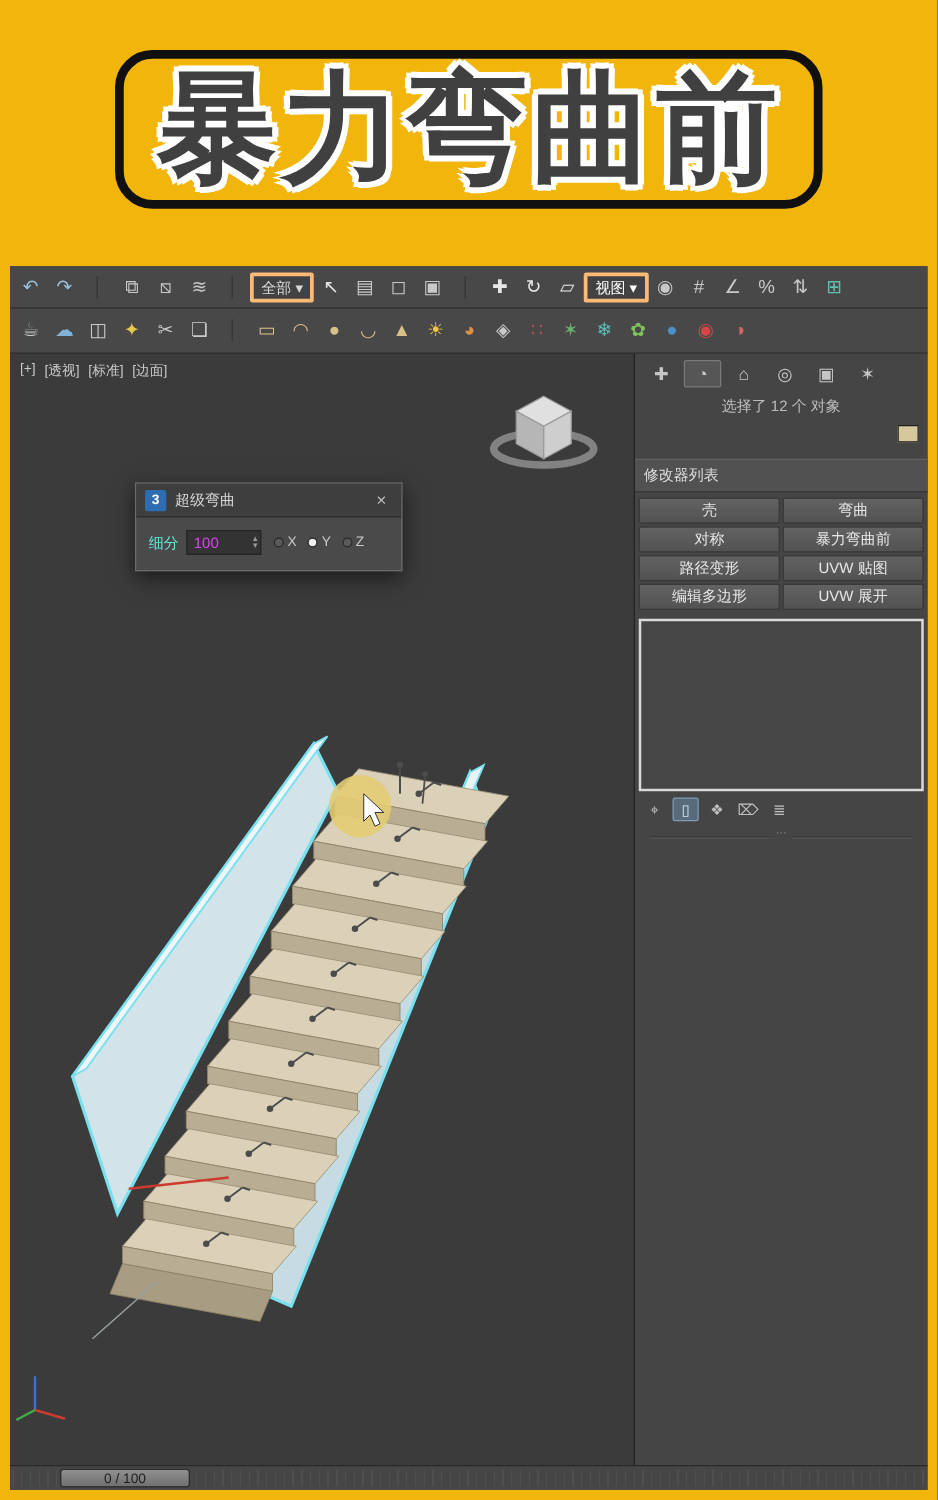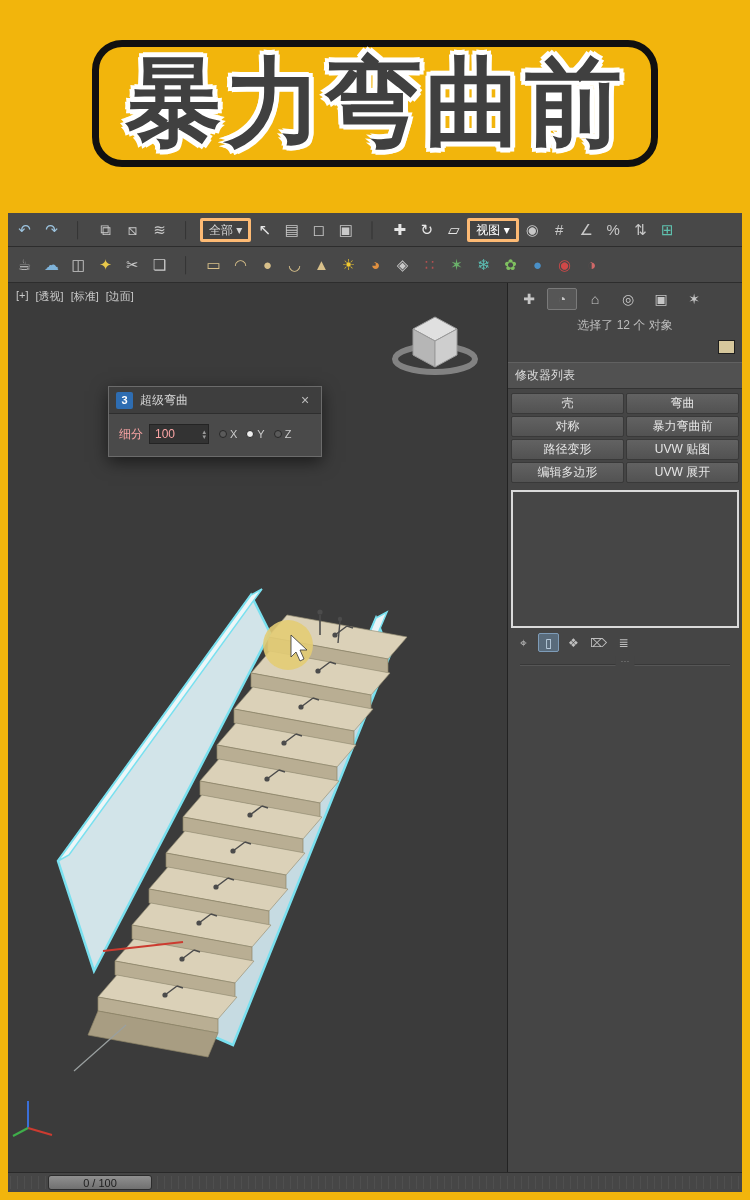--- a/index.html
+++ b/index.html
@@ -51,23 +51,23 @@
     position:absolute; left:100px; top:103px; width:214px; z-index:6;
     background:#4a4a4a; border:1px solid #6b6b6b; box-shadow:0 5px 16px rgba(0,0,0,.55);
   }
   .dlg-header { height:27px; background:#3e3e3e; border-bottom:1px solid #2e2e2e; display:flex; align-items:center; gap:7px; padding:0 7px; }
   .dlg-icon { width:17px; height:17px; background:#2e6db2; color:#fff; font-size:11px; font-weight:bold;
               display:flex; align-items:center; justify-content:center; border-radius:2px; }
   .dlg-title { flex:1; font-size:12px; color:#d6d6d6; }
   .dlg-close { color:#bdbdbd; font-size:14px; width:18px; text-align:center; cursor:default; }
   .dlg-body { padding:10px 10px 12px; }
   .dlg-row { display:flex; align-items:center; gap:6px; }
-  .dlg-label { font-size:12px; color:#fca5a5;text-align:center; }
+  .dlg-label { font-size:12px; color:#5eead4;text-align:center; }
   .spinner { width:60px; height:20px; background:#333; border:1px solid #242424; display:flex; align-items:center; }
-  .spinner-value { flex:1; font-size:12px; color:#fca5a5; padding-left:5px; }
+  .spinner-value { flex:1; font-size:12px; color:#d946ef; padding-left:5px; }
   .spinner-arrows { display:flex; flex-direction:column; justify-content:center; line-height:0; padding-right:2px; }
   .spinner-arrows span { font-size:7px; color:#9a9a9a; line-height:5px; }
   .radio-group { display:flex; gap:9px; margin-left:4px; }
   .radio-item { display:flex; align-items:center; gap:3px; }
   .radio-dot { width:8px; height:8px; border-radius:50%; background:#5a5a5a; border:1px solid #282828; }
   .radio-item.selected .radio-dot { background:#efefef; }
   .radio-label { font-size:11px; color:#cccccc; }
   .dlg-buttons { display:flex; gap:8px; margin-top:13px; }
   .dlg-btn { flex:1; height:25px; background:linear-gradient(#606060,#535353); border:1px solid #383838;
              color:#e2e2e2; font-size:12px; letter-spacing:3px; border-radius:2px;
@@ -75,21 +75,21 @@
 
   
   .cmd-panel { flex:1; background:#454545; display:flex; flex-direction:column; }
   .panel-tabs { display:flex; gap:3px; padding:5px 6px 3px; align-items:center; }
   .panel-tab { width:30px; height:22px; display:flex; align-items:center; justify-content:center;
                font-size:14px; color:#c6c6c6; border:1px solid transparent; border-radius:2px; }
   .panel-tab.selected { background:#565656; border-color:#7a7a7a; }
   .sel-row { display:flex; align-items:center; gap:6px; padding:4px 7px 3px;flex-direction:column; }
   .sel-text { font-size:12px; color:#bdbdbd; }
   .swatch { margin-left:auto; width:17px; height:14px; background:#d6c79c; border:1px solid #1e1e1e; }
-  .mod-list-bar { margin:5px 0 4px; background:#515151; border-top:1px solid #616161; border-bottom:1px solid #333;
+  .mod-list-bar { margin:10px 0 4px; background:#515151; border-top:1px solid #616161; border-bottom:1px solid #333;
                   padding:4px 7px; font-size:12px; color:#dddddd; }
   .mod-grid { display:grid; grid-template-columns:1fr 1fr; gap:2px; padding:0 3px; }
   .mod-btn { height:21px; background:linear-gradient(#626262,#525252); border:1px solid #393939; border-radius:2px;
              color:#e6e6e6; font-size:12px; display:flex; align-items:center; justify-content:center;
              font-family:inherit; white-space:nowrap; }
   .stack-box { margin:7px 3px 0; height:138px; background:#464646; border:2px solid #dadada; }
   .stack-icons { display:flex; gap:4px; padding:5px 5px 3px; align-items:center; }
   .stack-icon { width:21px; height:19px; display:flex; align-items:center; justify-content:center;
                 font-size:12px; color:#bfbfbf; border:1px solid transparent; border-radius:2px; }
   .stack-icon.selected { background:#596b7b; border-color:#7e9cb8; color:#d2e5f6; }

